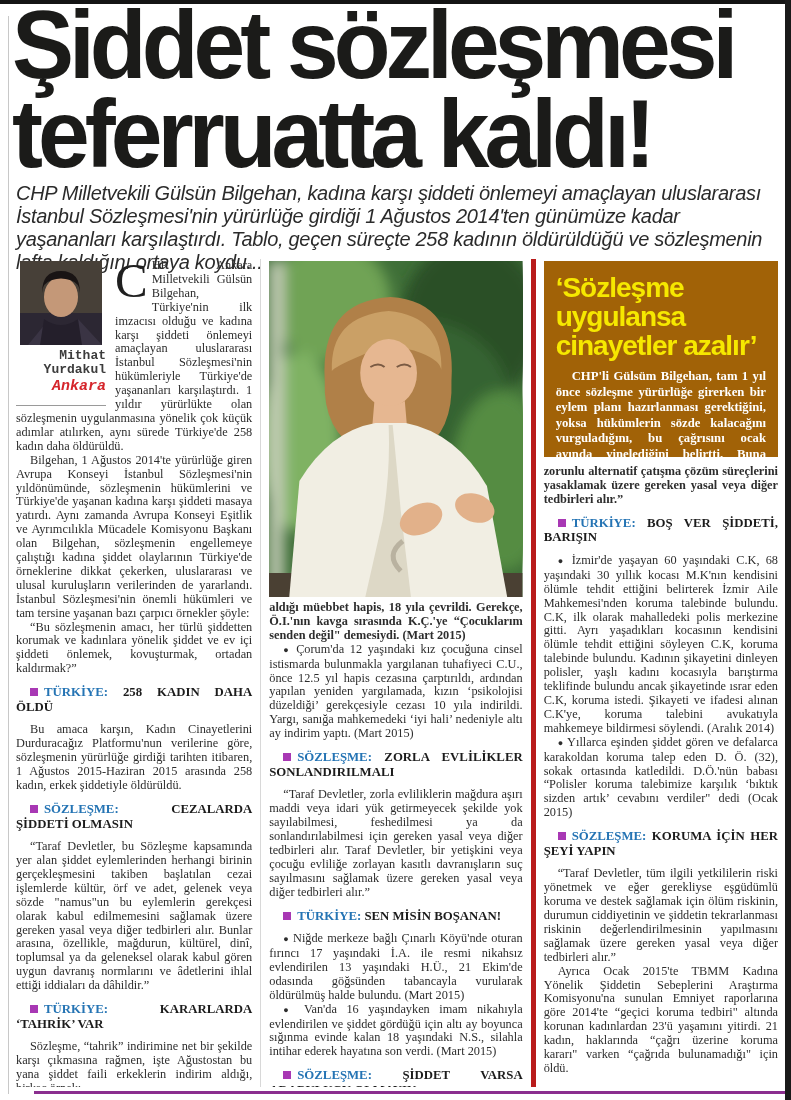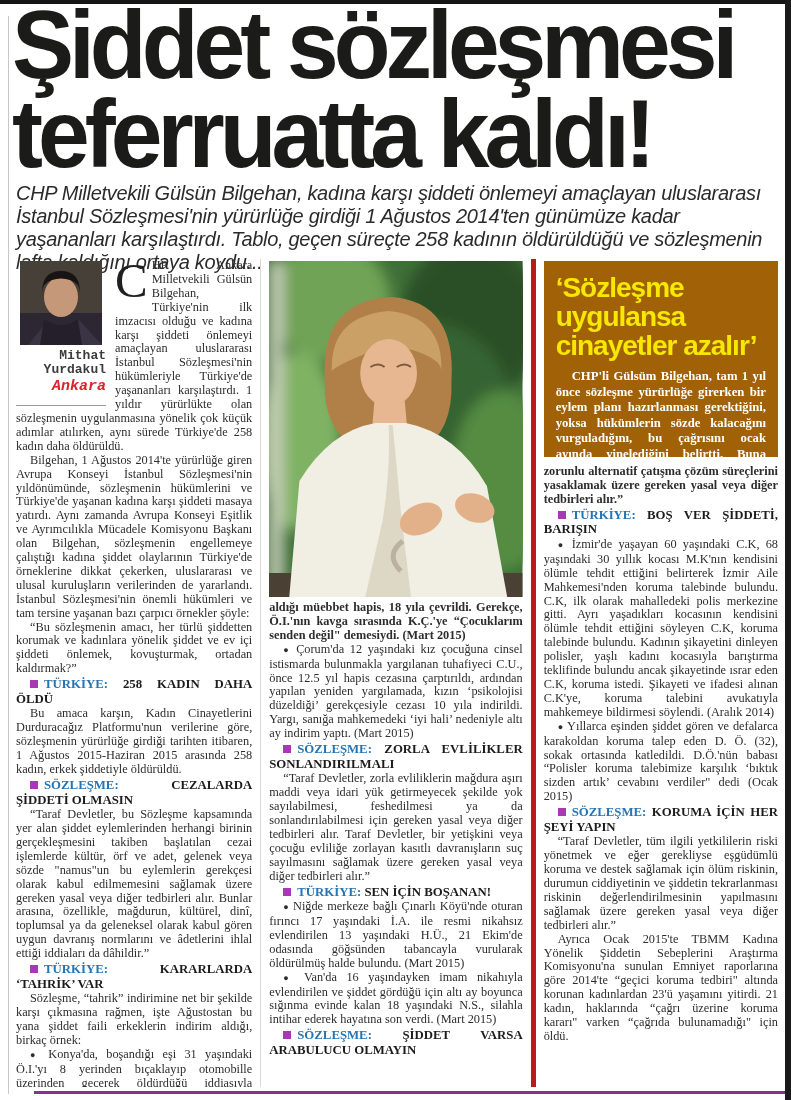--- a/index.html
+++ b/index.html
@@ -31,21 +31,21 @@
   .col{height:100%;overflow:hidden;box-sizing:border-box;}
   .col1{width:256px;padding-right:8px;}
   .col2{width:288px;padding:0 8px;border-left:1px solid #d8d8d8;border-right:5px solid #b91c1c;}
   .col3{width:254px;padding-left:8px;}
 
   .para{margin:0;text-align:justify;font-size:12.3px;line-height:13.9px;color:#2d2d2d;text-indent:14px;}
   .para.first{text-indent:0;}
   .para.noindent{text-indent:0;font-weight:bold;}
   .cap{float:left;font-size:49px;line-height:40px;padding:2px 4px 0 0;color:#1f1f1f;}
   .dot{font-size:9px;}
-  .sec{margin:1px 0;text-align:justify;font-weight:bold;font-size:12.8px;line-height:14.6px;color:#1c1c1c;}
+  .sec{margin:9px 0;text-align:justify;font-weight:bold;font-size:12.8px;line-height:14.6px;color:#1c1c1c;}
   .sec .sq{display:inline-block;width:8px;height:8px;background:#a838b4;margin:0 6px 0 14px;}
   .sec .tag{color:#2574b4;}
 
   
   .byline{
     float:left;width:90px;margin:2px 9px 3px 0;text-align:right;
     font-family:Liberation Mono, monospace;border-bottom:1px solid #9a9a9a;padding-bottom:10px;
   }
   .byline .photo{width:82px;height:84px;margin:0 auto 4px;display:block;}
   .byline .name{font-weight:bold;font-size:13px;line-height:14px;color:#3c3c3c;}
@@ -139,21 +139,21 @@
       <path d="M118 164 Q120 210 112 260 L95 336 L140 336 L130 250 Q126 205 122 164 Z" fill="#ddd8c6"></path>
       <ellipse cx="150" cy="258" rx="22" ry="15" fill="#e2b18a" transform="rotate(-25 150 258)"></ellipse>
       <ellipse cx="203" cy="247" rx="20" ry="14" fill="#e2b18a" transform="rotate(20 203 247)"></ellipse>
       <path d="M132 280 q-18 14 -2 30" stroke="#b9b2a0" stroke-width="5" fill="none"></path>
     </svg>
     <div>
         <p class="para noindent">aldığı müebbet hapis, 18 yıla çevrildi. Gerekçe, Ö.I.'nın kavga sırasında K.Ç.'ye “Çocuklarım senden değil" demesiydi. (Mart 2015)</p>
         <p class="para"><span class="dot">● </span><span>Çorum'da  12 yaşındaki kız çocuğuna cinsel istismarda bulunmakla yargılanan tuhafiyeci C.U., önce 12.5 yıl hapis cezasına çarptırıldı, ardından yapılan yeniden yargılamada, kızın ‘psikolojisi düzeldiği’ gerekçesiyle cezası 10 yıla indirildi. Yargı, sanığa mahkemedeki ‘iyi hali’ nedeniyle altı ay indirim yaptı. (Mart 2015)</span></p>
         <p class="sec"><span class="sq"></span><span class="tag">SÖZLEŞME: </span><span>ZORLA EVLİLİKLER SONLANDIRILMALI</span></p>
         <p class="para">“Taraf  Devletler, zorla evliliklerin mağdura aşırı maddi veya idari yük getirmeyecek şekilde yok sayılabilmesi, feshedilmesi ya da sonlandırılabilmesi için gereken yasal veya diğer tedbirleri alır. Taraf Devletler, bir yetişkini veya çocuğu evliliğe zorlayan kasıtlı davranışların suç sayılmasını sağlamak üzere gereken yasal veya diğer tedbirleri alır.”</p>
-        <p class="sec"><span class="sq"></span><span class="tag">TÜRKİYE: </span><span>SEN İÇİN BOŞANAN!</span></p>
+        <p class="sec"><span class="sq"></span><span class="tag">TÜRKİYE: </span><span>SEN MİSİN BOŞANAN!</span></p>
         <p class="para"><span class="dot">● </span><span>Niğde merkeze bağlı Çınarlı Köyü'nde oturan fırıncı 17 yaşındaki İ.A. ile resmi nikahsız evlendirilen 13 yaşındaki H.Ü., 21 Ekim'de odasında göğsünden tabancayla vurularak öldürülmüş halde bulundu. (Mart 2015)</span></p>
         <p class="para"><span class="dot">● </span><span>Van'da 16 yaşındayken imam nikahıyla evlendirilen ve şiddet gördüğü için altı ay boyunca sığınma evinde kalan 18 yaşındaki N.S., silahla intihar ederek hayatına son verdi. (Mart 2015)</span></p>
         <p class="sec"><span class="sq"></span><span class="tag">SÖZLEŞME: </span><span>ŞİDDET VARSA ARABULUCU OLMAYIN</span></p>
       </div>
   </div>
 
   <div class="col col3">
     <div class="quote-box">
       <h2>‘Sözleşme uygulansa cinayetler azalır’</h2>
       <div>

